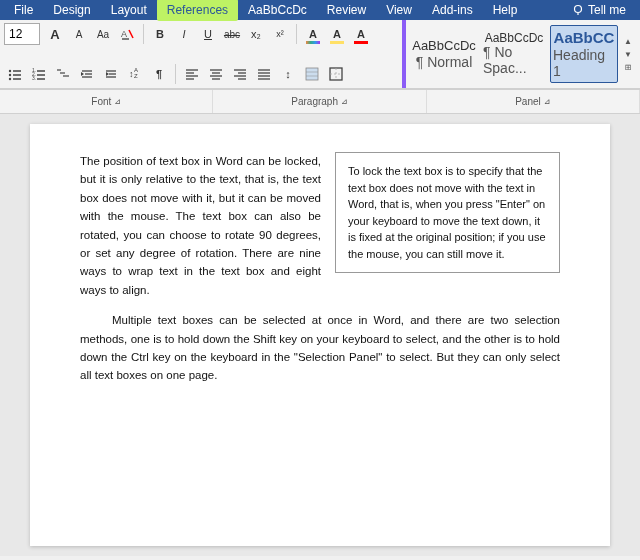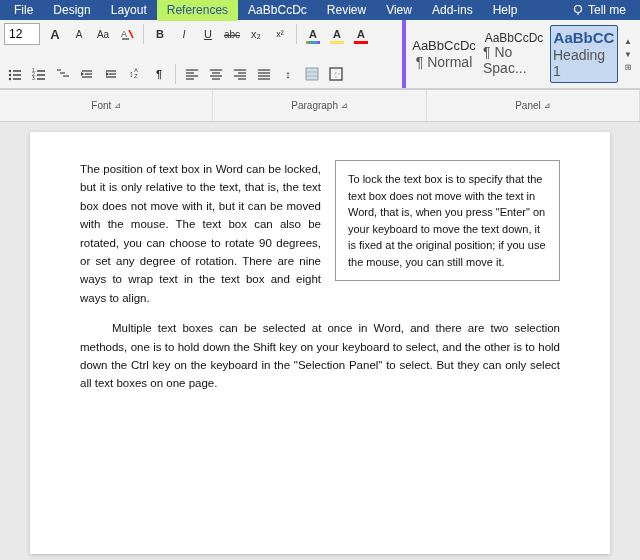--- a/index.html
+++ b/index.html
@@ -126,21 +126,21 @@
       font-size: 8px;
       color: #555;
       gap: 4px;
     }
 
     
     .section-labels {
       display: flex;
       background: #f3f3f3;
       border-bottom: 1px solid #d0d0d0;
-      height: 32px;
+      height: 24px;
     }
     .section-label {
       display: flex;
       align-items: center;
       justify-content: center;
       font-size: 10px;
       color: #555;
       border-right: 1px solid #ddd;
       padding: 0 6px;
       flex: 1;

